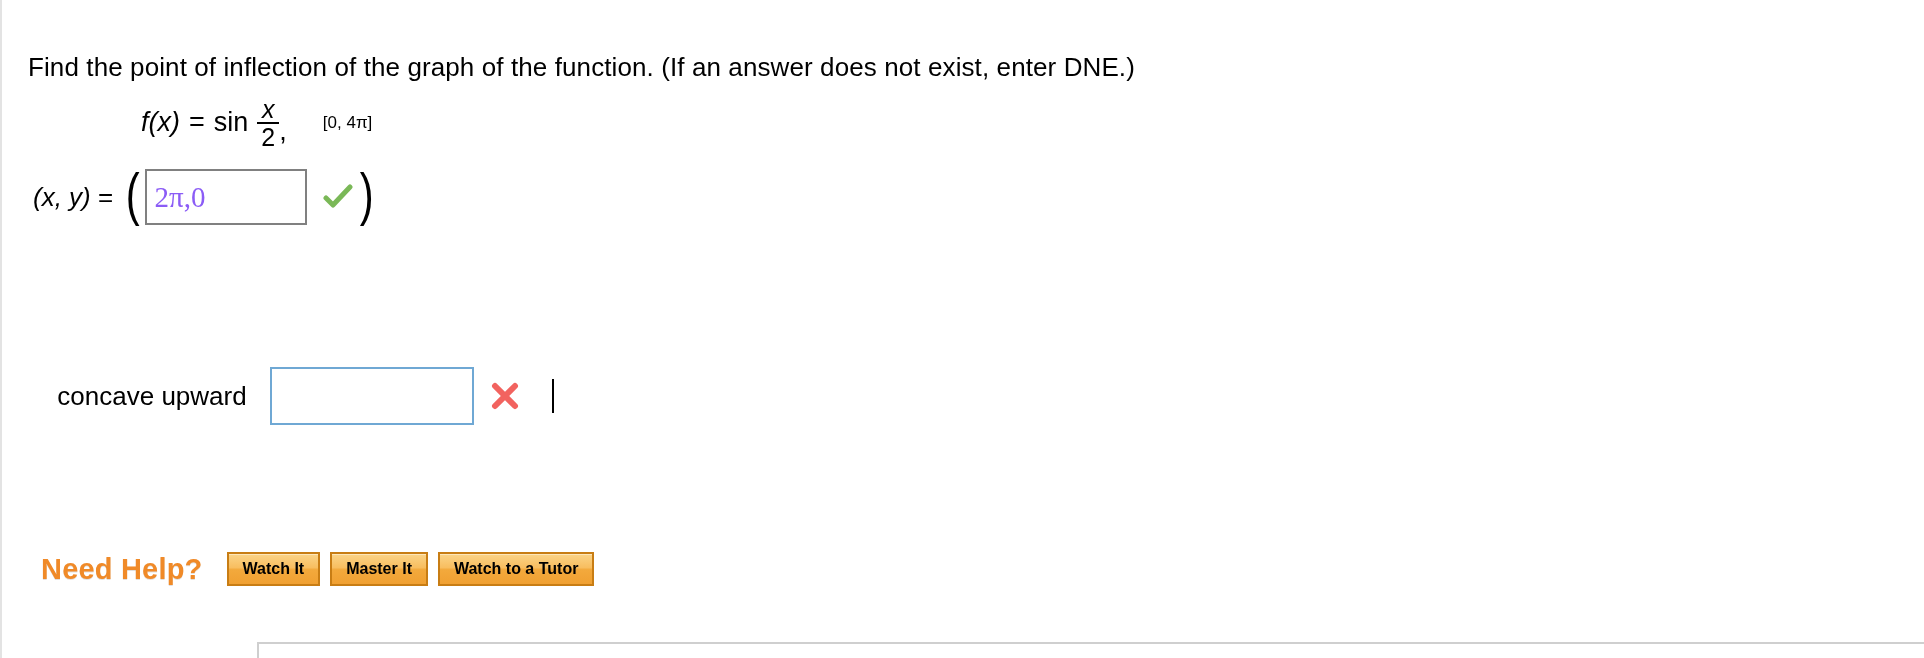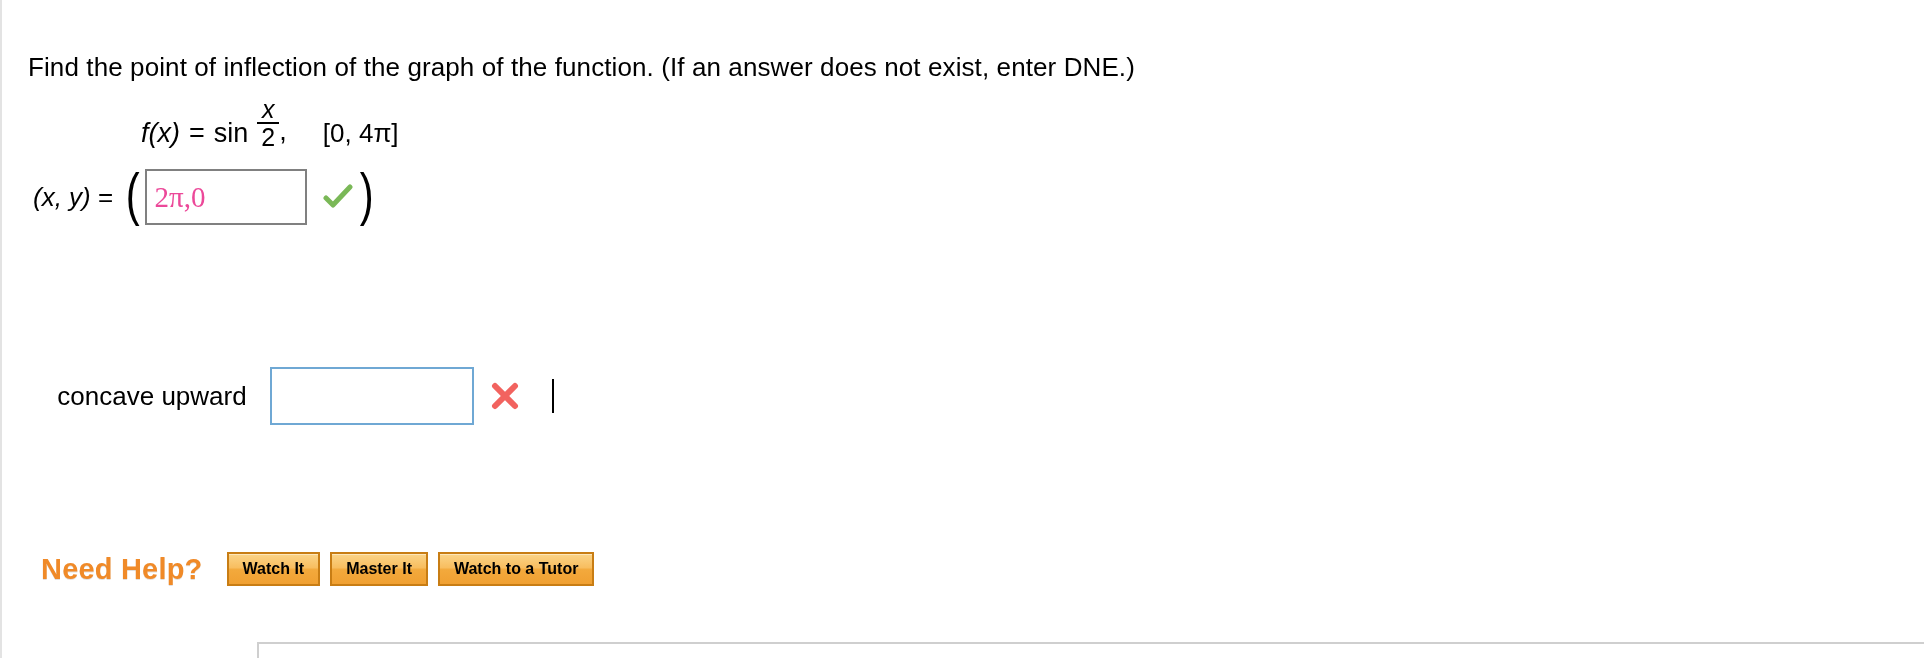--- a/index.html
+++ b/index.html
@@ -46,21 +46,21 @@
   }
   #prompt-inflection { left: 27px; top: 8px; }
   #prompt-concavity  { left: 27px; top: 275px; }
 
   
   .formula-row {
     position: absolute;
     left: 140px;
     top: 52px;
     display: flex;
-    align-items: flex-end;
+    align-items: center;
     font-size: 27px;
     white-space: nowrap;
   }
   .fn-name {
     font-style: italic;
     font-size: 27px;
   }
   .fn-eq { margin: 0 9px; }
   .fn-sin { margin-right: 9px; }
   .frac {
@@ -89,21 +89,21 @@
     line-height: 25px;
     padding: 0 3px;
   }
   .fn-comma {
     align-self: flex-end;
     position: relative;
     top: -2px;
   }
   .fn-interval {
     margin-left: 36px;
-    font-size: 26px;
+    font-size: 17px;
   }
 
   
   .point-row {
     position: absolute;
     left: 32px;
     top: 124px;
     display: flex;
     align-items: center;
     white-space: nowrap;
@@ -130,21 +130,21 @@
 
   .answer-box {
     width: 162px;
     height: 56px;
     border: 2px solid #808080;
     background: #ffffff;
     font-family: "Liberation Serif", serif;
     font-size: 29px;
     line-height: 52px;
     padding: 0 8px;
-    color: #ec4899;
+    color: #8b5cf6;
     outline: none;
   }
 
   .mark {
     display: inline-block;
     width: 30px;
     height: 30px;
     margin-left: 16px;
     position: relative;
   }

